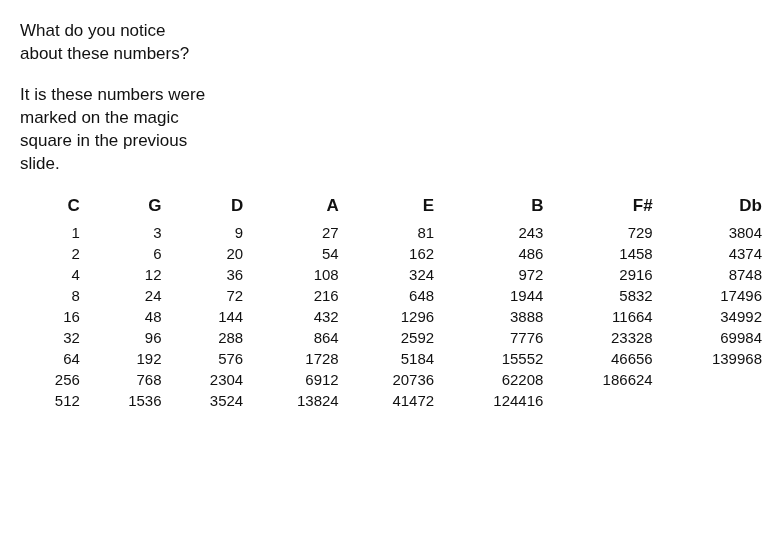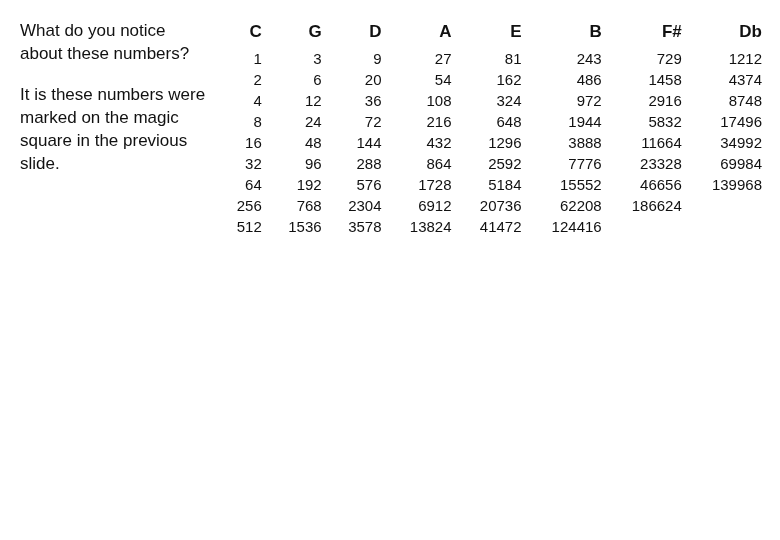--- a/index.html
+++ b/index.html
@@ -9,20 +9,21 @@
       font-size: 15px;
       width: 780px;
       height: 540px;
       overflow: hidden;
     }
     .container {
       display: flex;
       padding: 20px 10px 10px 20px;
       width: 780px;
       height: 540px;
+      flex-direction: column;
     }
     .left-panel {
       width: 200px;
       flex-shrink: 0;
       padding-right: 10px;
     }
     .question-block {
       margin-bottom: 18px;
     }
     .question-block p {
@@ -85,21 +86,21 @@
       </thead>
       <tbody id="table-body">
       <tr>
             <td>1</td>
             <td>3</td>
             <td>9</td>
             <td>27</td>
             <td>81</td>
             <td>243</td>
             <td>729</td>
-            <td>1212</td>
+            <td>3804</td>
           </tr>
           <tr>
             <td>2</td>
             <td>6</td>
             <td>20</td>
             <td>54</td>
             <td>162</td>
             <td>486</td>
             <td>1458</td>
             <td>4374</td>
@@ -160,21 +161,21 @@
             <td>2304</td>
             <td>6912</td>
             <td>20736</td>
             <td>62208</td>
             <td>186624</td>
             <td></td>
           </tr>
           <tr>
             <td>512</td>
             <td>1536</td>
-            <td>3578</td>
+            <td>3524</td>
             <td>13824</td>
             <td>41472</td>
             <td>124416</td>
             <td></td>
             <td></td>
           </tr>
         </tbody>
     </table>
   </div>
 </div>

